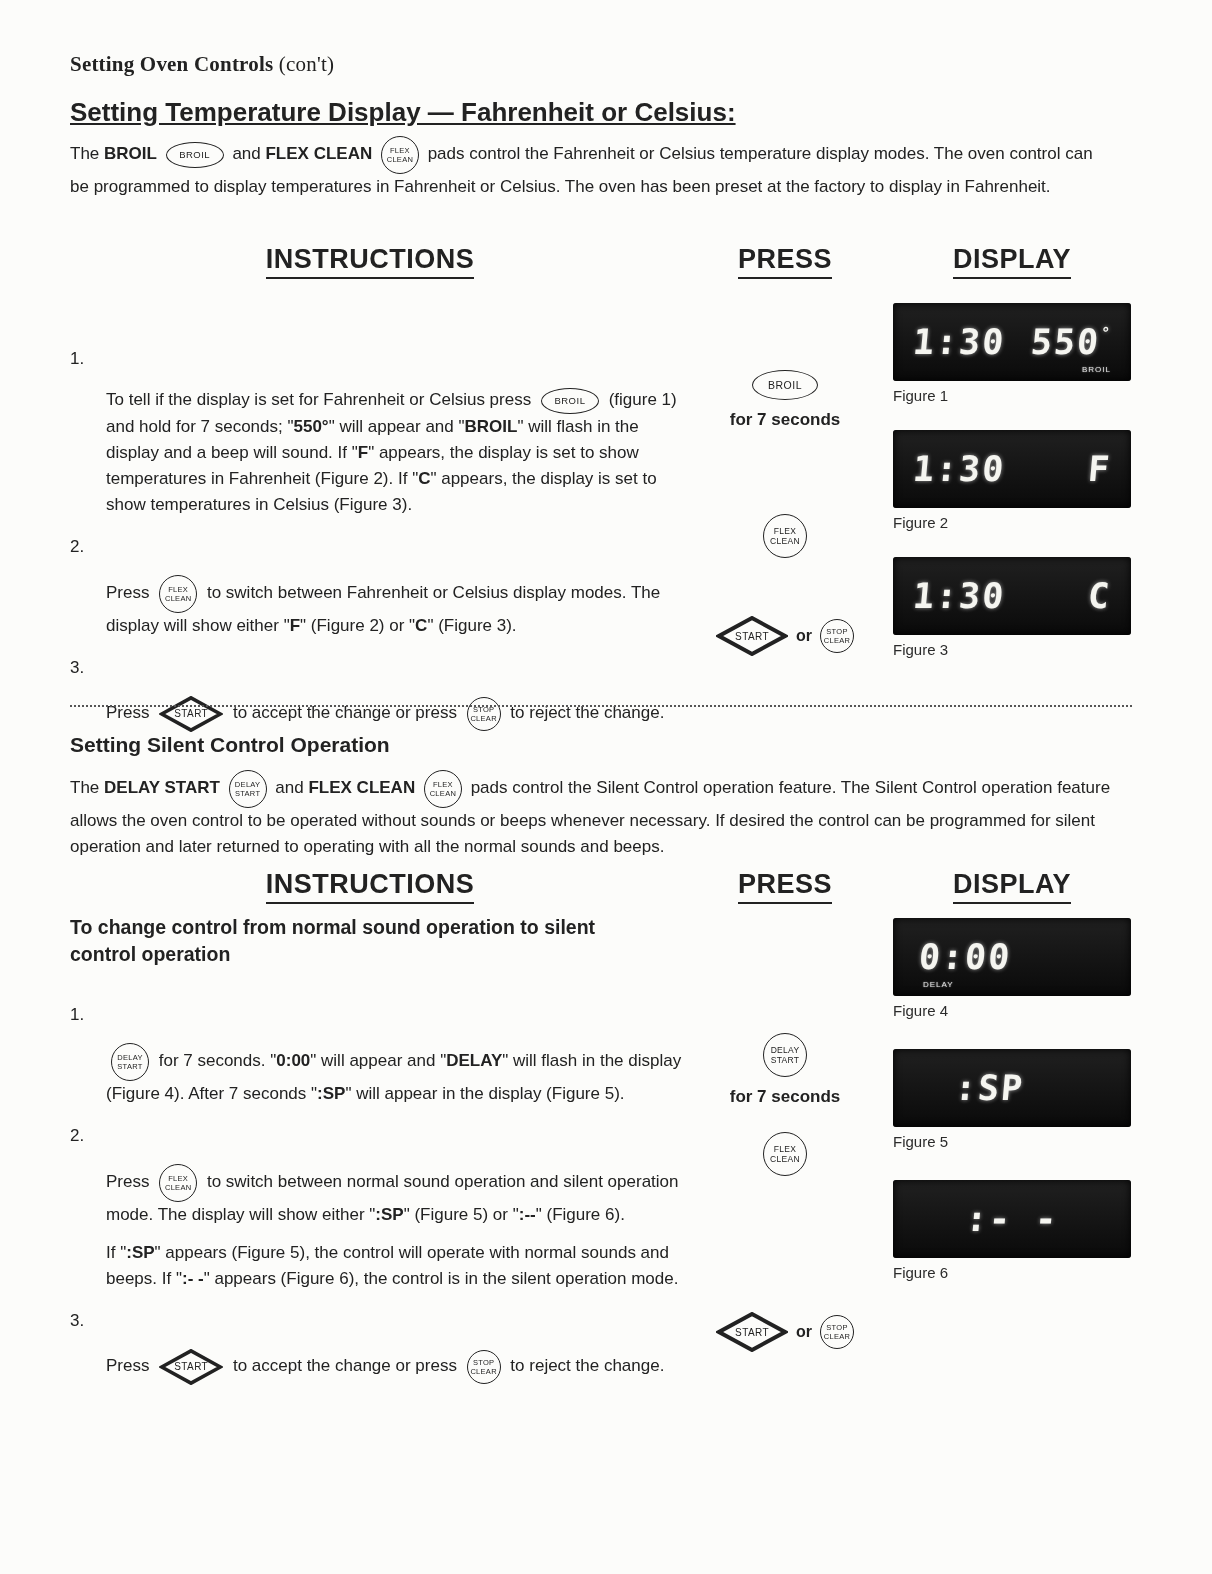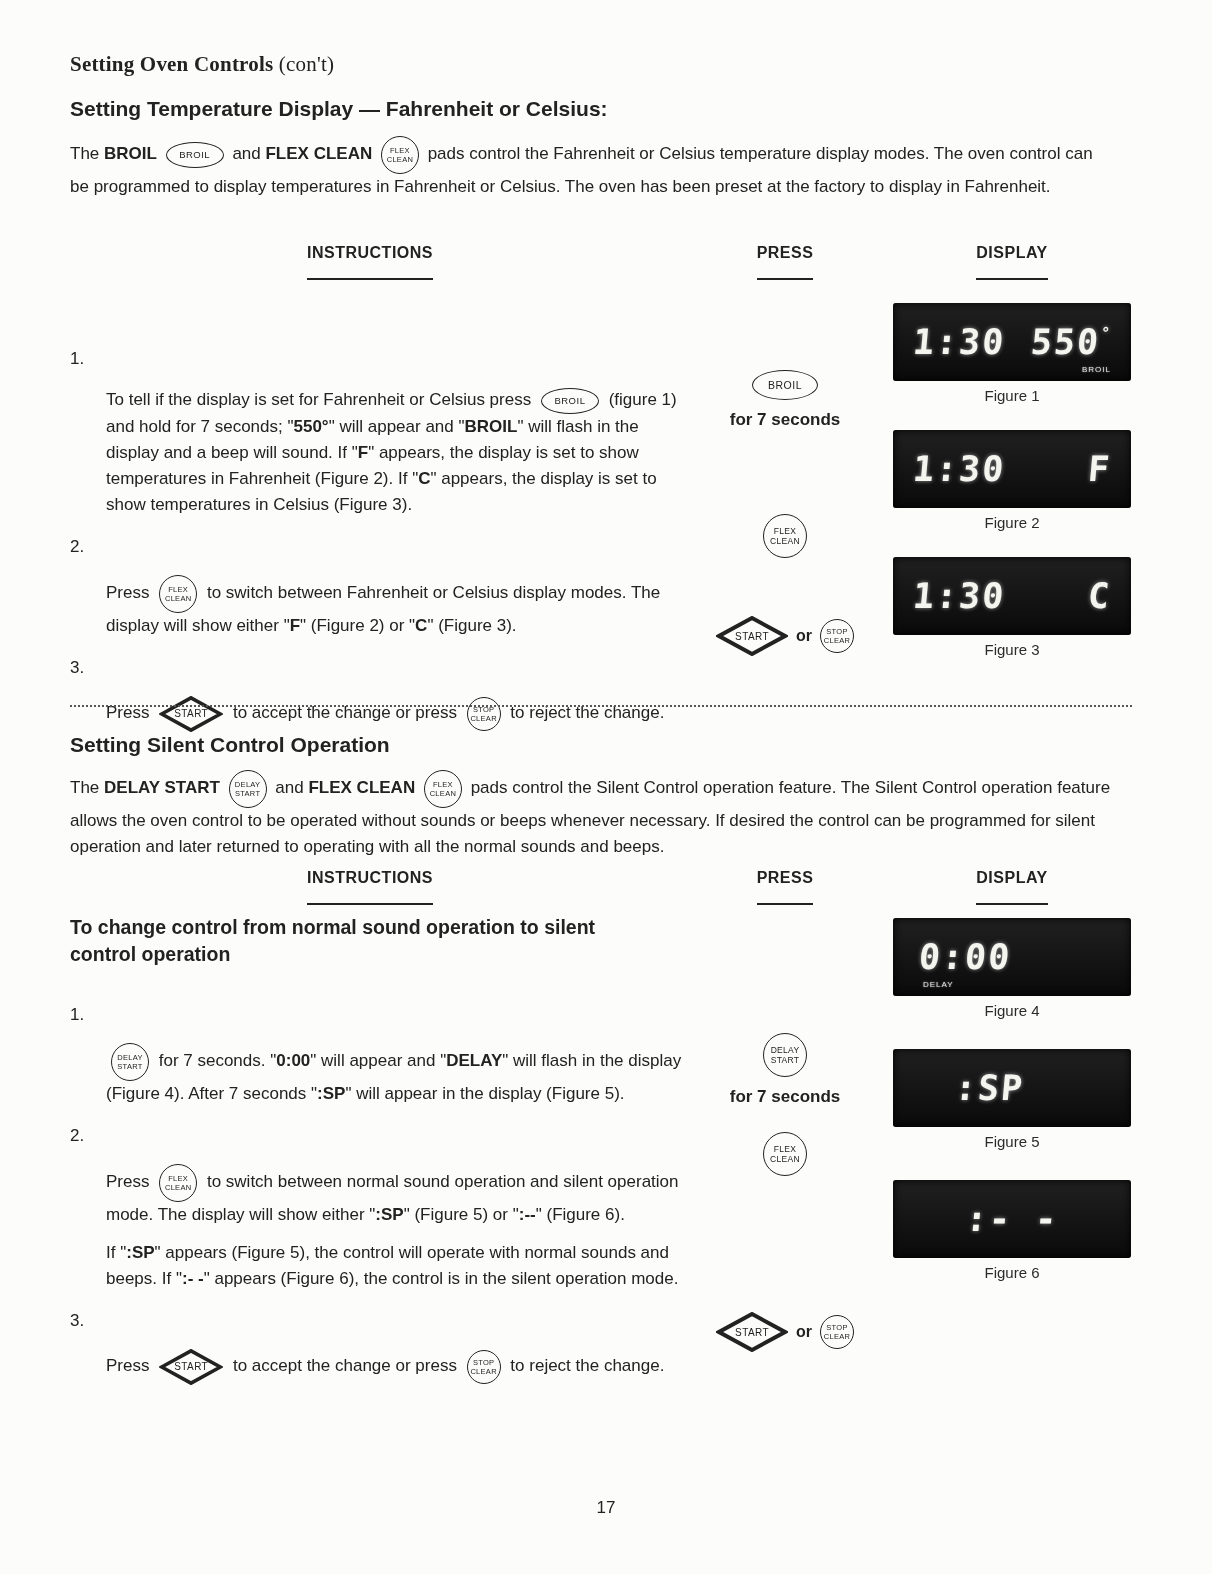--- a/index.html
+++ b/index.html
@@ -3,26 +3,26 @@
 <meta charset="utf-8">
 <style>
   * { margin:0; padding:0; box-sizing:border-box; }
   body { background:#d8d8d8; font-family:"Liberation Sans", sans-serif; }
   .page { position:relative; width:1212px; height:1574px; background:#fcfcfa; color:#222;
           margin:0 auto; overflow:hidden; }
   .abs { position:absolute; }
 
   .title { font-size:21px; font-weight:bold; letter-spacing:.2px;font-family:Liberation Serif, serif; }
   .title .suffix { font-weight:normal; }
-  .subtitle { font-size:21px; font-weight:bold; }
+  .subtitle { font-size:26px; font-weight:bold;text-decoration:underline; }
   .para { font-size:17px; line-height:26px; }
   .b { font-weight:bold; }
 
-  .hdr { font-size:16px; font-weight:bold; letter-spacing:.5px; display:inline-block;
-         border-bottom:2.5px solid #222; padding-bottom:16px; }
+  .hdr { font-size:27px; font-weight:bold; letter-spacing:.5px; display:inline-block;
+         border-bottom:2.5px solid #222; padding-bottom:2px; }
   .hdr-wrap { text-align:center; }
 
   .sec-heading { font-size:19.5px; font-weight:bold; line-height:27px; }
   .sec2-title  { font-size:21px; font-weight:bold; }
 
   
   .pad { display:inline-flex; align-items:center; justify-content:center;
          vertical-align:middle; margin:0 4px; color:#222; }
   .oval { width:58px; height:26px; border:1.7px solid #222; border-radius:50%;
           font-size:9.5px; letter-spacing:.5px; }
@@ -60,21 +60,21 @@
   .led .seg { transform:skewX(-5deg); letter-spacing:2px; text-shadow:0 0 4px rgba(255,255,255,.55); }
   .led-sb { justify-content:space-between; }
   .led-left { justify-content:flex-start; padding-left:26px; }
   .led-mid { justify-content:flex-start; padding-left:62px; }
   .led-ctr { justify-content:center; }
   .deg { font-size:15px; vertical-align:top; position:relative; top:2px; }
   .mini { position:absolute; font-size:8px; font-family:"Liberation Sans",sans-serif;
           font-weight:normal; letter-spacing:1px; color:#e0e0e0; text-shadow:0 0 2px rgba(255,255,255,.5); }
   .mini-r { right:20px; bottom:7px; }
   .mini-l { left:30px; bottom:7px; }
-  .caption { text-align:center; font-size:15px; margin-top:6px; padding-bottom:18px; color:#2b2b2b; }
+  .caption { font-size:15px; margin-top:6px; padding-bottom:18px; color:#2b2b2b; }
   .fig2 .caption { padding-bottom:0; }
 
   .divider { border-top:2.5px dotted #555; }
   .pageno { text-align:center; font-size:17px; }
 </style>
 </head>
 <body>
 
 <div class="page">
 
@@ -285,15 +285,14 @@
       <div class="caption">Figure 5</div>
     </div>
     <div class="fig2">
       <div class="led led-ctr">
         <span class="seg">:- -</span>
       </div>
       <div class="caption">Figure 6</div>
     </div>
   </div>
 
-  <div class="abs pageno" style="left:0; top:1498px; width:1212px;">17</div>
 
 </div>
 
 </body></html>

